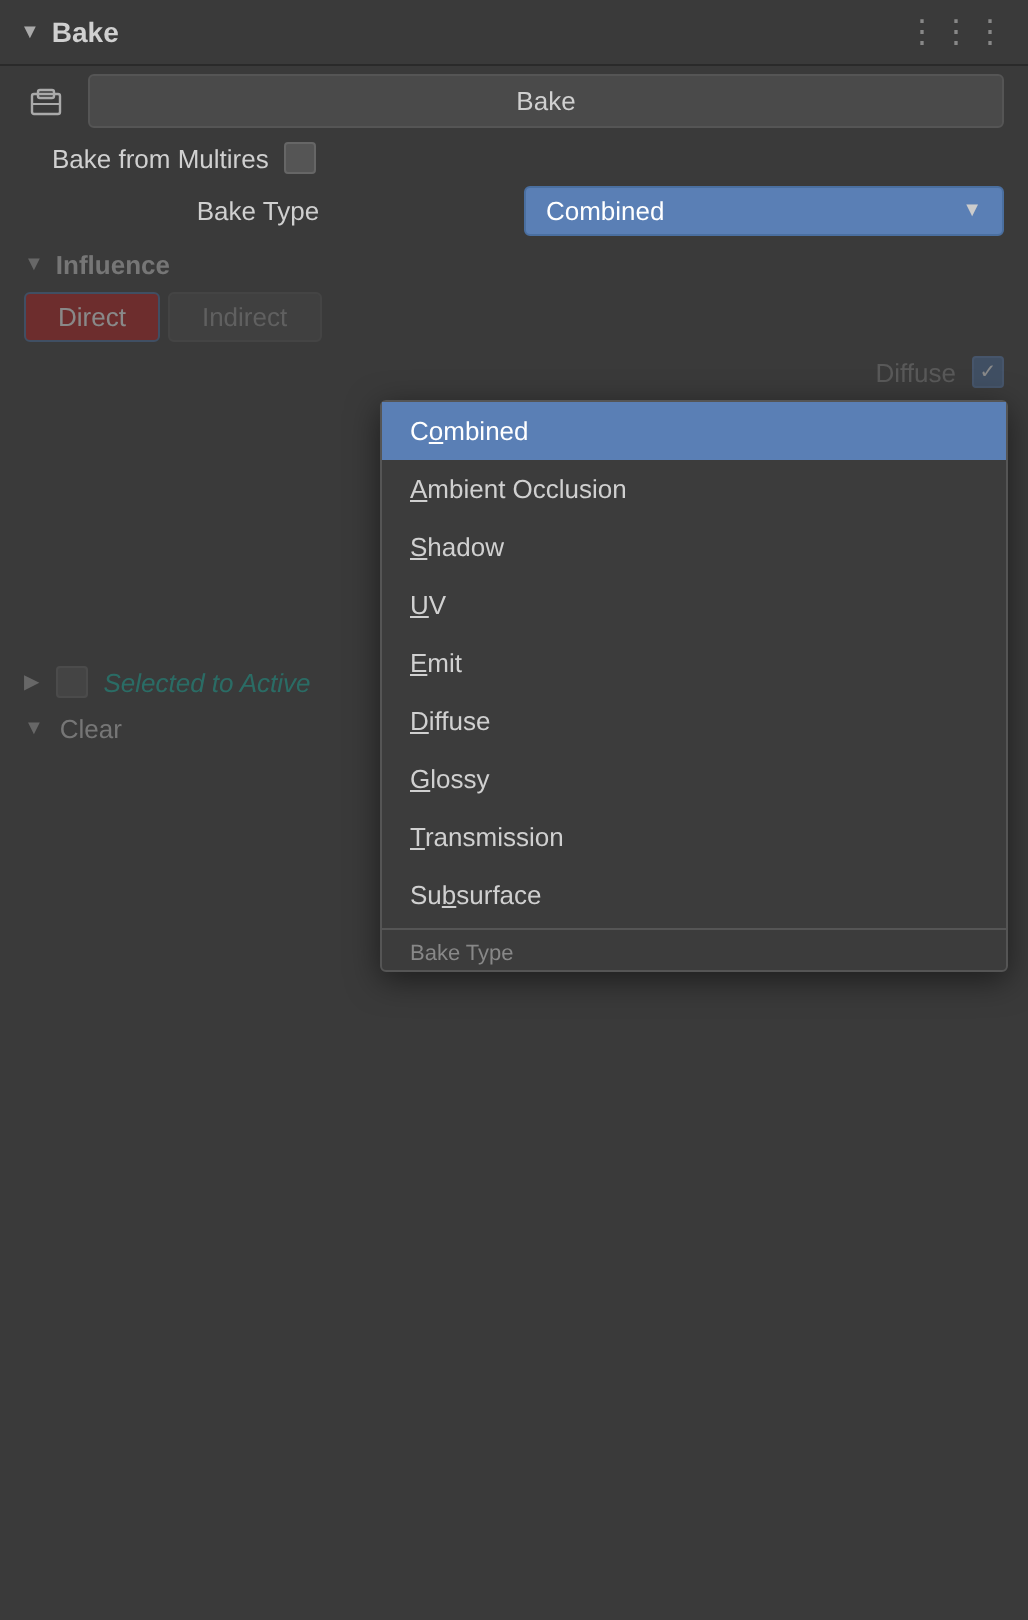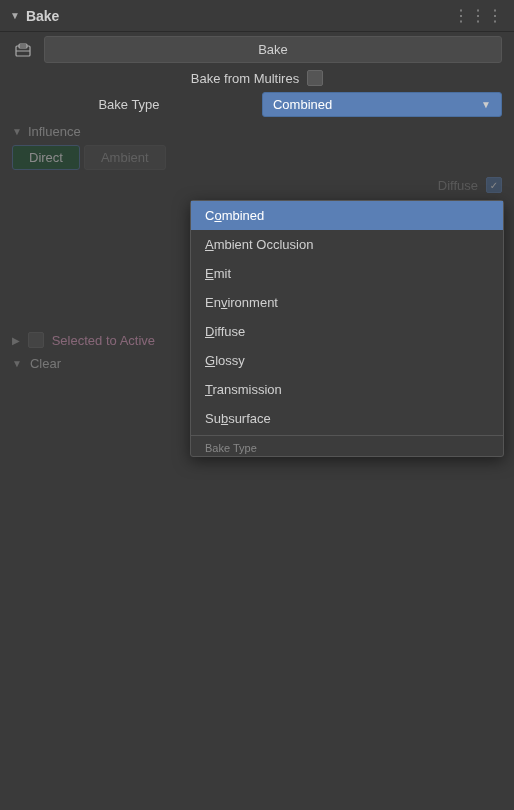--- a/index.html
+++ b/index.html
@@ -63,21 +63,21 @@
       padding: 5px 10px;
       text-align: center;
       font-size: 13px;
       cursor: pointer;
     }
 
     
     .checkbox-row {
       display: flex;
       align-items: center;
-      justify-content: center;
+      justify-content: flex-start;
       padding: 3px 26px;
       gap: 8px;
     }
     .checkbox-label {
       color: #d0d0d0;
     }
     .checkbox-box {
       width: 16px;
       height: 16px;
       background: #555;
@@ -125,39 +125,39 @@
       align-items: center;
       padding: 4px 12px;
       gap: 6px;
     }
     .section-header .tri {
       color: #aaa;
       font-size: 10px;
     }
     .section-header .sec-title {
       color: #d0d0d0;
-      font-weight: 400;
+      font-weight: 700;
       font-size: 13px;
     }
 
     
     .influence-btns {
       display: flex;
       padding: 2px 12px;
       gap: 4px;
     }
     .inf-btn {
       padding: 4px 16px;
       border-radius: 3px;
       font-size: 13px;
       cursor: pointer;
       border: 1px solid transparent;
     }
     .inf-btn.active {
-      background: #14532d;
+      background: #b91c1c;
       color: #fff;
       border-color: #4a6fa0;
     }
     .inf-btn.inactive {
       background: #4a4a4a;
       color: #999;
       border-color: #555;
     }
 
     
@@ -200,21 +200,22 @@
       font-size: 10px;
     }
     .sel-checkbox {
       width: 16px;
       height: 16px;
       background: #555;
       border: 1px solid #666;
       border-radius: 2px;
     }
     .sel-label {
-      color: #f9a8d4;
+      color: #14b8a6;
+      font-style: italic;
     }
 
     
     .output-row {
       display: flex;
       align-items: center;
       padding: 4px 12px;
       gap: 8px;
     }
 
@@ -320,21 +321,21 @@
   </div>
 </div>
 
 <div class="section-header faded">
   <span class="tri">▼</span>
   <span class="sec-title">Influence</span>
 </div>
 
 <div class="influence-btns faded">
   <div class="inf-btn active">Direct</div>
-  <div class="inf-btn inactive">Ambient</div>
+  <div class="inf-btn inactive">Indirect</div>
 </div>
 
 <div class="right-row faded">
   <span class="rlabel">Diffuse</span>
   <div class="cb-checked"></div>
 </div>
 
 <div class="right-row faded">
   <span class="rlabel">Glossy</span>
   <div class="cb-checked"></div>
@@ -382,24 +383,27 @@
 </div>
 
 <div class="dropdown-overlay">
   <div class="dropdown-item highlighted">
     <span>C<span class="ul">o</span>mbined</span>
   </div>
   <div class="dropdown-item">
     <span><span class="ul">A</span>mbient Occlusion</span>
   </div>
   <div class="dropdown-item">
+    <span><span class="ul">S</span>hadow</span>
+  </div>
+  <div class="dropdown-item">
+    <span><span class="ul">U</span>V</span>
+  </div>
+  <div class="dropdown-item">
     <span><span class="ul">E</span>mit</span>
-  </div>
-  <div class="dropdown-item">
-    <span>En<span class="ul">v</span>ironment</span>
   </div>
   <div class="dropdown-item">
     <span><span class="ul">D</span>iffuse</span>
   </div>
   <div class="dropdown-item">
     <span><span class="ul">G</span>lossy</span>
   </div>
   <div class="dropdown-item">
     <span><span class="ul">T</span>ransmission</span>
   </div>

